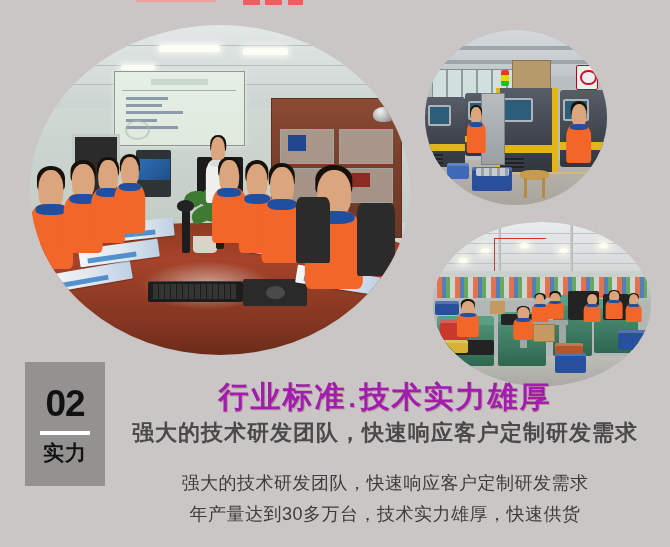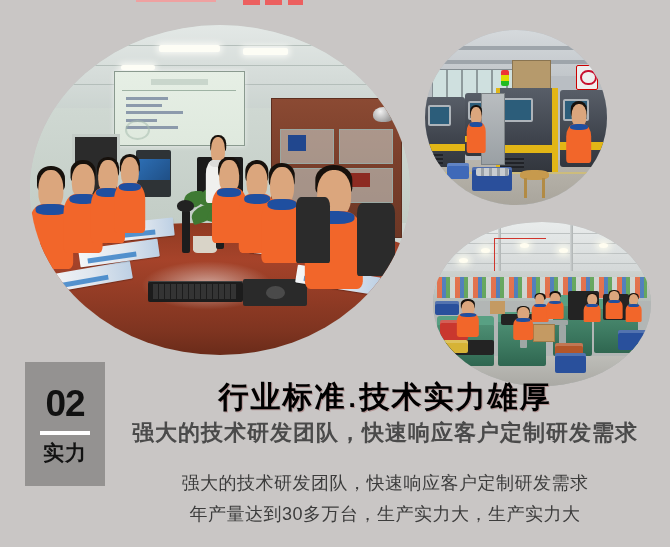--- a/index.html
+++ b/index.html
@@ -390,21 +390,21 @@
   .info {
     position: absolute;
     left: 110px;
     top: 380px;
     width: 550px;
     text-align: center;
   }
   .headline-red {
     font-size: 30px;
     font-weight: bold;
-    color: #000000;
+    color: #a21caf;
     letter-spacing: 2px;
     line-height: 1.1;
     margin: 0 0 7px 0;
     text-shadow: 1px 1px 0 rgba(120,0,0,.25);
   }
   .headline-red .dot-sep {
     font-size: 26px;
     padding: 0 2px;
   }
   .headline-gray {
@@ -750,16 +750,16 @@
     <div class="badge-rule"></div>
     <div class="badge-label">实力</div>
   </div>
 
   <div class="info">
     <h2 class="headline-red">
       <span>行业标准</span><span class="dot-sep">.</span><span>技术实力雄厚</span>
     </h2>
     <h3 class="headline-gray">强大的技术研发团队，快速响应客户定制研发需求</h3>
     <p class="body-line">强大的技术研发团队，快速响应客户定制研发需求</p>
-    <p class="body-line">年产量达到30多万台，生产实力大，生产实力大</p>
+    <p class="body-line">年产量达到30多万台，技术实力雄厚，快速供货</p>
   </div>
 
 </div>
 
 </body></html>

